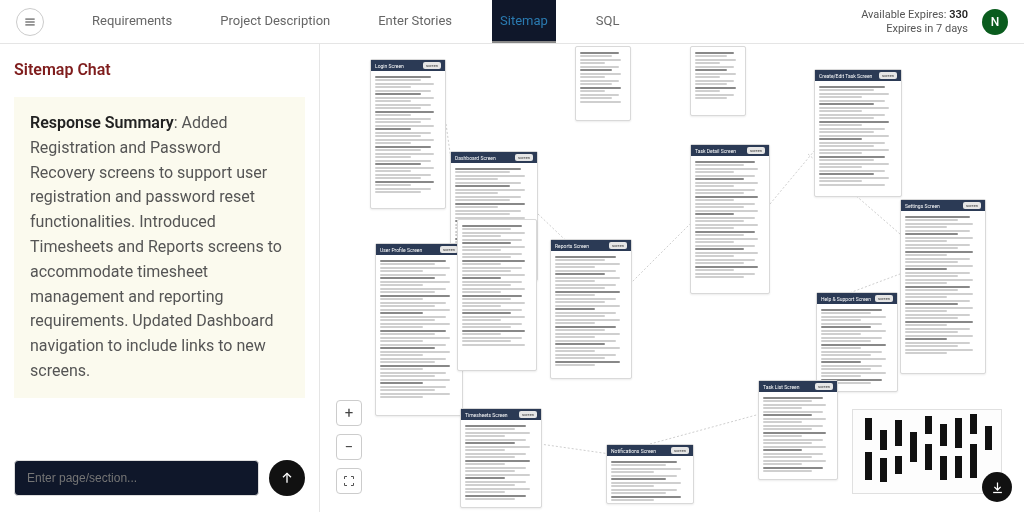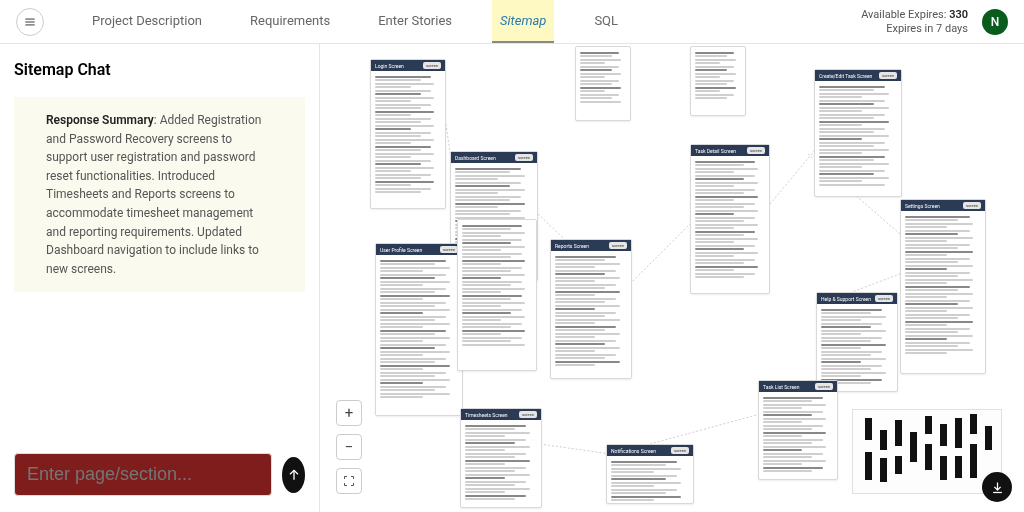--- a/index.html
+++ b/index.html
@@ -4,33 +4,33 @@
 <style>
   * { margin: 0; padding: 0; box-sizing: border-box; }
   body { font-family: -apple-system, BlinkMacSystemFont, "Segoe UI", Roboto, Helvetica, Arial, sans-serif; background: #fff; color: #222; width: 1024px; height: 512px; overflow: hidden; position: relative; }
 
   
   .header { height: 44px; display: flex; align-items: center; padding: 0 16px; border-bottom: 1px solid #e5e5e5; }
   .menu-btn { width: 28px; height: 28px; border: 1px solid #ccc; border-radius: 50%; display: flex; align-items: center; justify-content: center; cursor: pointer; background: #fff; }
   .menu-btn svg { stroke: #555; }
   .tabs { display: flex; margin-left: 40px; gap: 32px; height: 100%; align-items: stretch; }
   .tab { display: flex; align-items: center; font-size: 13px; color: #666; cursor: pointer; padding: 0 8px; border-bottom: 2px solid transparent; }
-  .tab.active { color: #2a7ab0; background: #fef9c3; border-bottom-color: #888; font-style: italic; }
+  .tab.active { color: #2a7ab0; background: #0f172a; border-bottom-color: #888; }
   .credits { margin-left: auto; text-align: right; font-size: 11px; color: #555; line-height: 14px; }
   .credits .num { font-weight: 600; color: #222; margin-top: 32px; }
   .avatar { width: 26px; height: 26px; border-radius: 50%; background: #0a5c1e; color: #fff; display: flex; align-items: center; justify-content: center; font-size: 12px; margin-left: 14px; font-weight: 500; }
 
   
   .body { display: flex; height: calc(512px - 44px); }
   .sidebar { width: 320px; border-right: 1px solid #e5e5e5; padding: 16px 14px; display: flex; flex-direction: column; }
-  .sidebar-title { font-size: 16px; font-weight: 600; margin-bottom: 18px; color: #000000; }
-  .summary-box { background: #fbfaee; padding: 14px 32px; font-size: 12px; line-height: 1.55; color: #555; }
+  .sidebar-title { font-size: 16px; font-weight: 600; margin-bottom: 18px; color: #7f1d1d; }
+  .summary-box { background: #fbfaee; padding: 14px 16px; font-size: 16px; line-height: 1.55; color: #555; }
   .summary-box .lead { font-weight: 600; color: #222; }
   .input-row { margin-top: auto; display: flex; gap: 10px; align-items: center; }
-  .chat-input { flex: 1; border: 1px solid #ddd; border-radius: 4px; padding: 10px 12px; font-size: 18px; color: #999; background: #7f1d1d; }
+  .chat-input { flex: 1; border: 1px solid #ddd; border-radius: 4px; padding: 10px 12px; font-size: 12px; color: #999; background: #0f172a; }
   .send-btn { width: 36px; height: 36px; border-radius: 50%; background: #111; display: flex; align-items: center; justify-content: center; cursor: pointer; }
   .send-btn svg { stroke: #fff; }
 
   .canvas { flex: 1; position: relative; background: #fff; overflow: hidden; }
 
   
   .node { position: absolute; background: #fff; border: 1px solid #d9d9d9; border-radius: 2px; box-shadow: 0 1px 2px rgba(0,0,0,0.08); }
   .node-header { background: #2b3a55; color: #fff; font-size: 5px; padding: 2px 4px; display: flex; align-items: center; justify-content: space-between; }
   .node-header .pill { background: #e6e6e6; color: #333; font-size: 4px; padding: 1px 3px; border-radius: 2px; }
   .node-body { padding: 3px 4px; font-size: 4px; line-height: 1.3; color: #555; }
@@ -60,22 +60,22 @@
 
 <div class="header">
   <div class="menu-btn">
     <svg width="14" height="14" viewBox="0 0 24 24" fill="none" stroke-width="2">
       <line x1="4" y1="7" x2="20" y2="7"></line>
         <line x1="4" y1="12" x2="20" y2="12"></line>
         <line x1="4" y1="17" x2="20" y2="17"></line>
     </svg>
   </div>
   <div class="tabs" id="tabs">
+      <div class="tab">Requirements</div>
       <div class="tab">Project Description</div>
-      <div class="tab">Requirements</div>
       <div class="tab">Enter Stories</div>
       <div class="tab active">Sitemap</div>
       <div class="tab">SQL</div>
     </div>
   <div class="credits">
     <div>
       <span>Available Expires:</span>
       <span class="num">330</span>
     </div>
     <div>Expires in 7 days</div>

